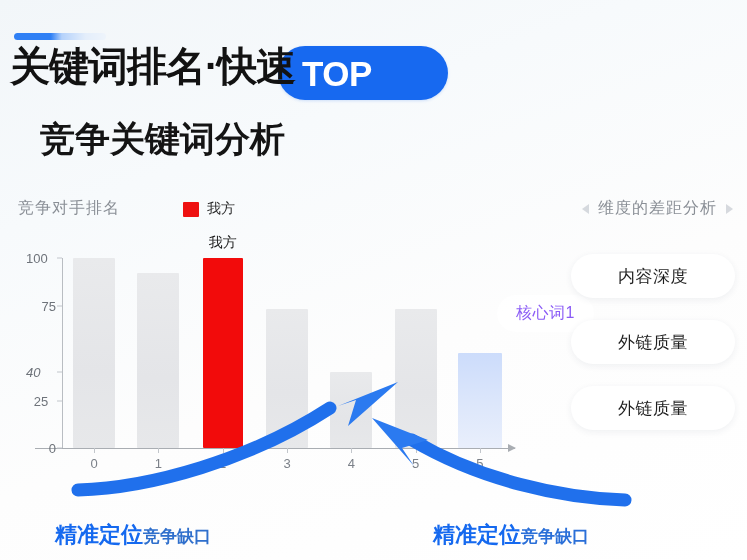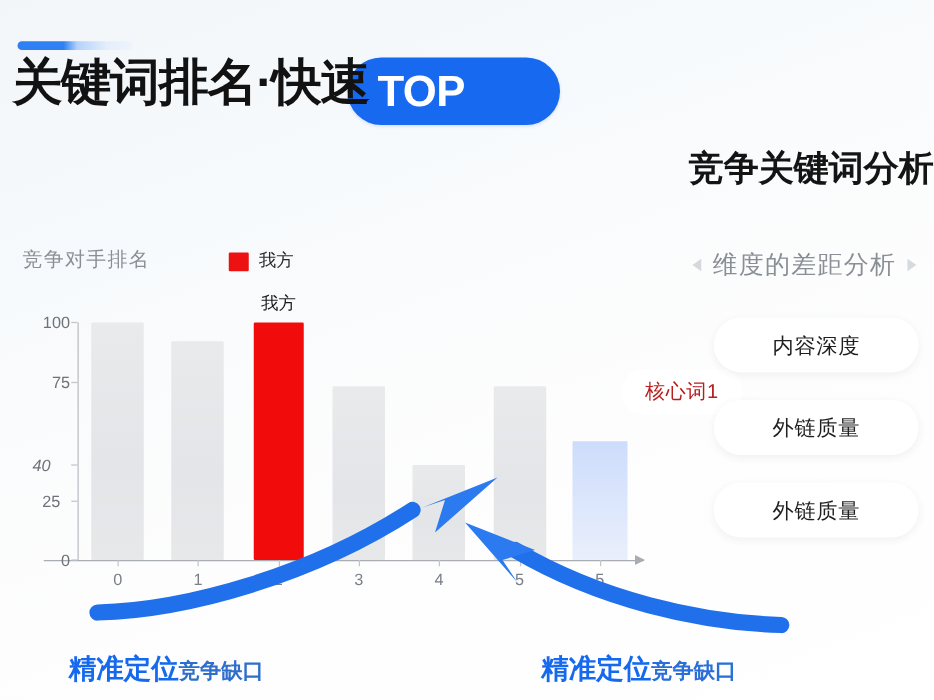--- a/index.html
+++ b/index.html
@@ -39,39 +39,39 @@
   }
   .badge .b-num{
     margin-left:12px;margin-right:6px;
     background:#ffffff;border-radius:24px;height:44px;min-width:62px;
     display:flex;align-items:center;justify-content:center;
     color:#101010;font-size:30px;font-weight:700;letter-spacing:-0.5px;
   }
 
   
   .subtitle{
-    position:absolute;left:0;right:0;top:116px;text-align:right;
-    font-size:28px;font-weight:700;color:#141414;letter-spacing:0px;
-    padding-left:24px;
+    position:absolute;left:0;right:0;top:116px;text-align:left;
+    font-size:35px;font-weight:700;color:#141414;letter-spacing:0px;
+    padding-left:40px;
   }
 
   
   .left-label{
     position:absolute;left:18px;top:198px;
     font-size:16px;color:#8a8f96;letter-spacing:1px;
   }
   .legend{
     position:absolute;left:183px;top:200px;display:flex;align-items:center;gap:8px;
   }
   .legend .swatch{width:16px;height:15px;background:#ee1111;border-radius:1px;display:block;}
   .legend .ltext{font-size:14px;color:#2a2a2a;font-weight:500;}
 
   .right-label{
     position:absolute;right:14px;top:198px;display:flex;align-items:center;gap:9px;
-    font-size:20px;color:#8a8f96;letter-spacing:1px;
+    font-size:16px;color:#8a8f96;letter-spacing:1px;
   }
   .tri{width:0;height:0;border-top:5px solid transparent;border-bottom:5px solid transparent;display:block;opacity:.55;}
   .tri.left{border-right:7px solid #b6bcc4;}
   .tri.right{border-left:7px solid #b6bcc4;}
 
   
   .chart{position:absolute;left:10px;top:250px;width:525px;height:230px;}
   .plot{position:absolute;left:52px;top:8px;width:450px;height:190px;}
   .axis-y{position:absolute;left:52px;top:8px;width:1px;height:190px;background:#b9bdc2;}
   .axis-x{position:absolute;left:25px;top:198px;width:480px;height:1px;background:#a9adb2;}
@@ -93,21 +93,21 @@
     font-size:14px;color:#1a1a1a;font-weight:500;white-space:nowrap;
   }
   .xtick{position:absolute;top:206px;transform:translateX(-50%);font-size:13px;color:#7b8088;}
   .xtickmark{position:absolute;top:198px;width:1px;height:5px;background:#c2c6cb;}
 
   
   .ghost{
     position:absolute;left:497px;top:295px;width:97px;height:37px;border-radius:19px;
     background:rgba(255,255,255,.75);
     display:flex;align-items:center;justify-content:center;
-    font-size:16px;color:#b91c1c;letter-spacing:.5px;
+    font-size:16px;color:#8b5cf6;letter-spacing:.5px;
   }
 
   
   .cards{position:absolute;right:12px;top:254px;width:164px;display:flex;flex-direction:column;gap:22px;}
   .card{
     height:44px;border-radius:24px;background:#ffffff;
     display:flex;align-items:center;justify-content:center;
     font-size:17px;color:#1f1f1f;font-weight:500;letter-spacing:.5px;
     box-shadow:0 2px 7px rgba(40,60,90,.07);
   }
@@ -184,21 +184,21 @@
     </div>
     <div id="yticks">
         <div class="ytick" style="top: 198px; left: 16px; position: absolute; right: auto; width: 30px; text-align: right;">0</div>
         <div class="ytickline" style="position: absolute; left: 47px; top: 198px;"></div>
         <div class="ytick" style="top: 150.5px; left: 16px; position: absolute; right: auto; width: 30px; text-align: center;">25</div>
         <div class="ytickline" style="position: absolute; left: 47px; top: 150.5px;"></div>
         <div class="ytick" style="top: 122px; left: 16px; position: absolute; right: auto; width: 30px; text-align: left; font-style: italic;">40</div>
         <div class="ytickline" style="position: absolute; left: 47px; top: 122px;"></div>
         <div class="ytick" style="top: 55.5px; left: 16px; position: absolute; right: auto; width: 30px; text-align: right;">75</div>
         <div class="ytickline" style="position: absolute; left: 47px; top: 55.5px;"></div>
-        <div class="ytick" style="top: 8px; left: 16px; position: absolute; right: auto; width: 30px; text-align: right;">100</div>
+        <div class="ytick" style="top: 8px; left: 16px; position: absolute; right: auto; width: 30px; ">100</div>
         <div class="ytickline" style="position: absolute; left: 47px; top: 8px;"></div>
       </div>
     <div id="xticks">
         <div class="xtick" style="left: 84.1429px;">0</div>
         <div class="xtickmark" style="left: 84.1429px;"></div>
         <div class="xtick" style="left: 148.429px;">1</div>
         <div class="xtickmark" style="left: 148.429px;"></div>
         <div class="xtick" style="left: 212.714px;">2</div>
         <div class="xtickmark" style="left: 212.714px;"></div>
         <div class="xtick" style="left: 277px;">3</div>

